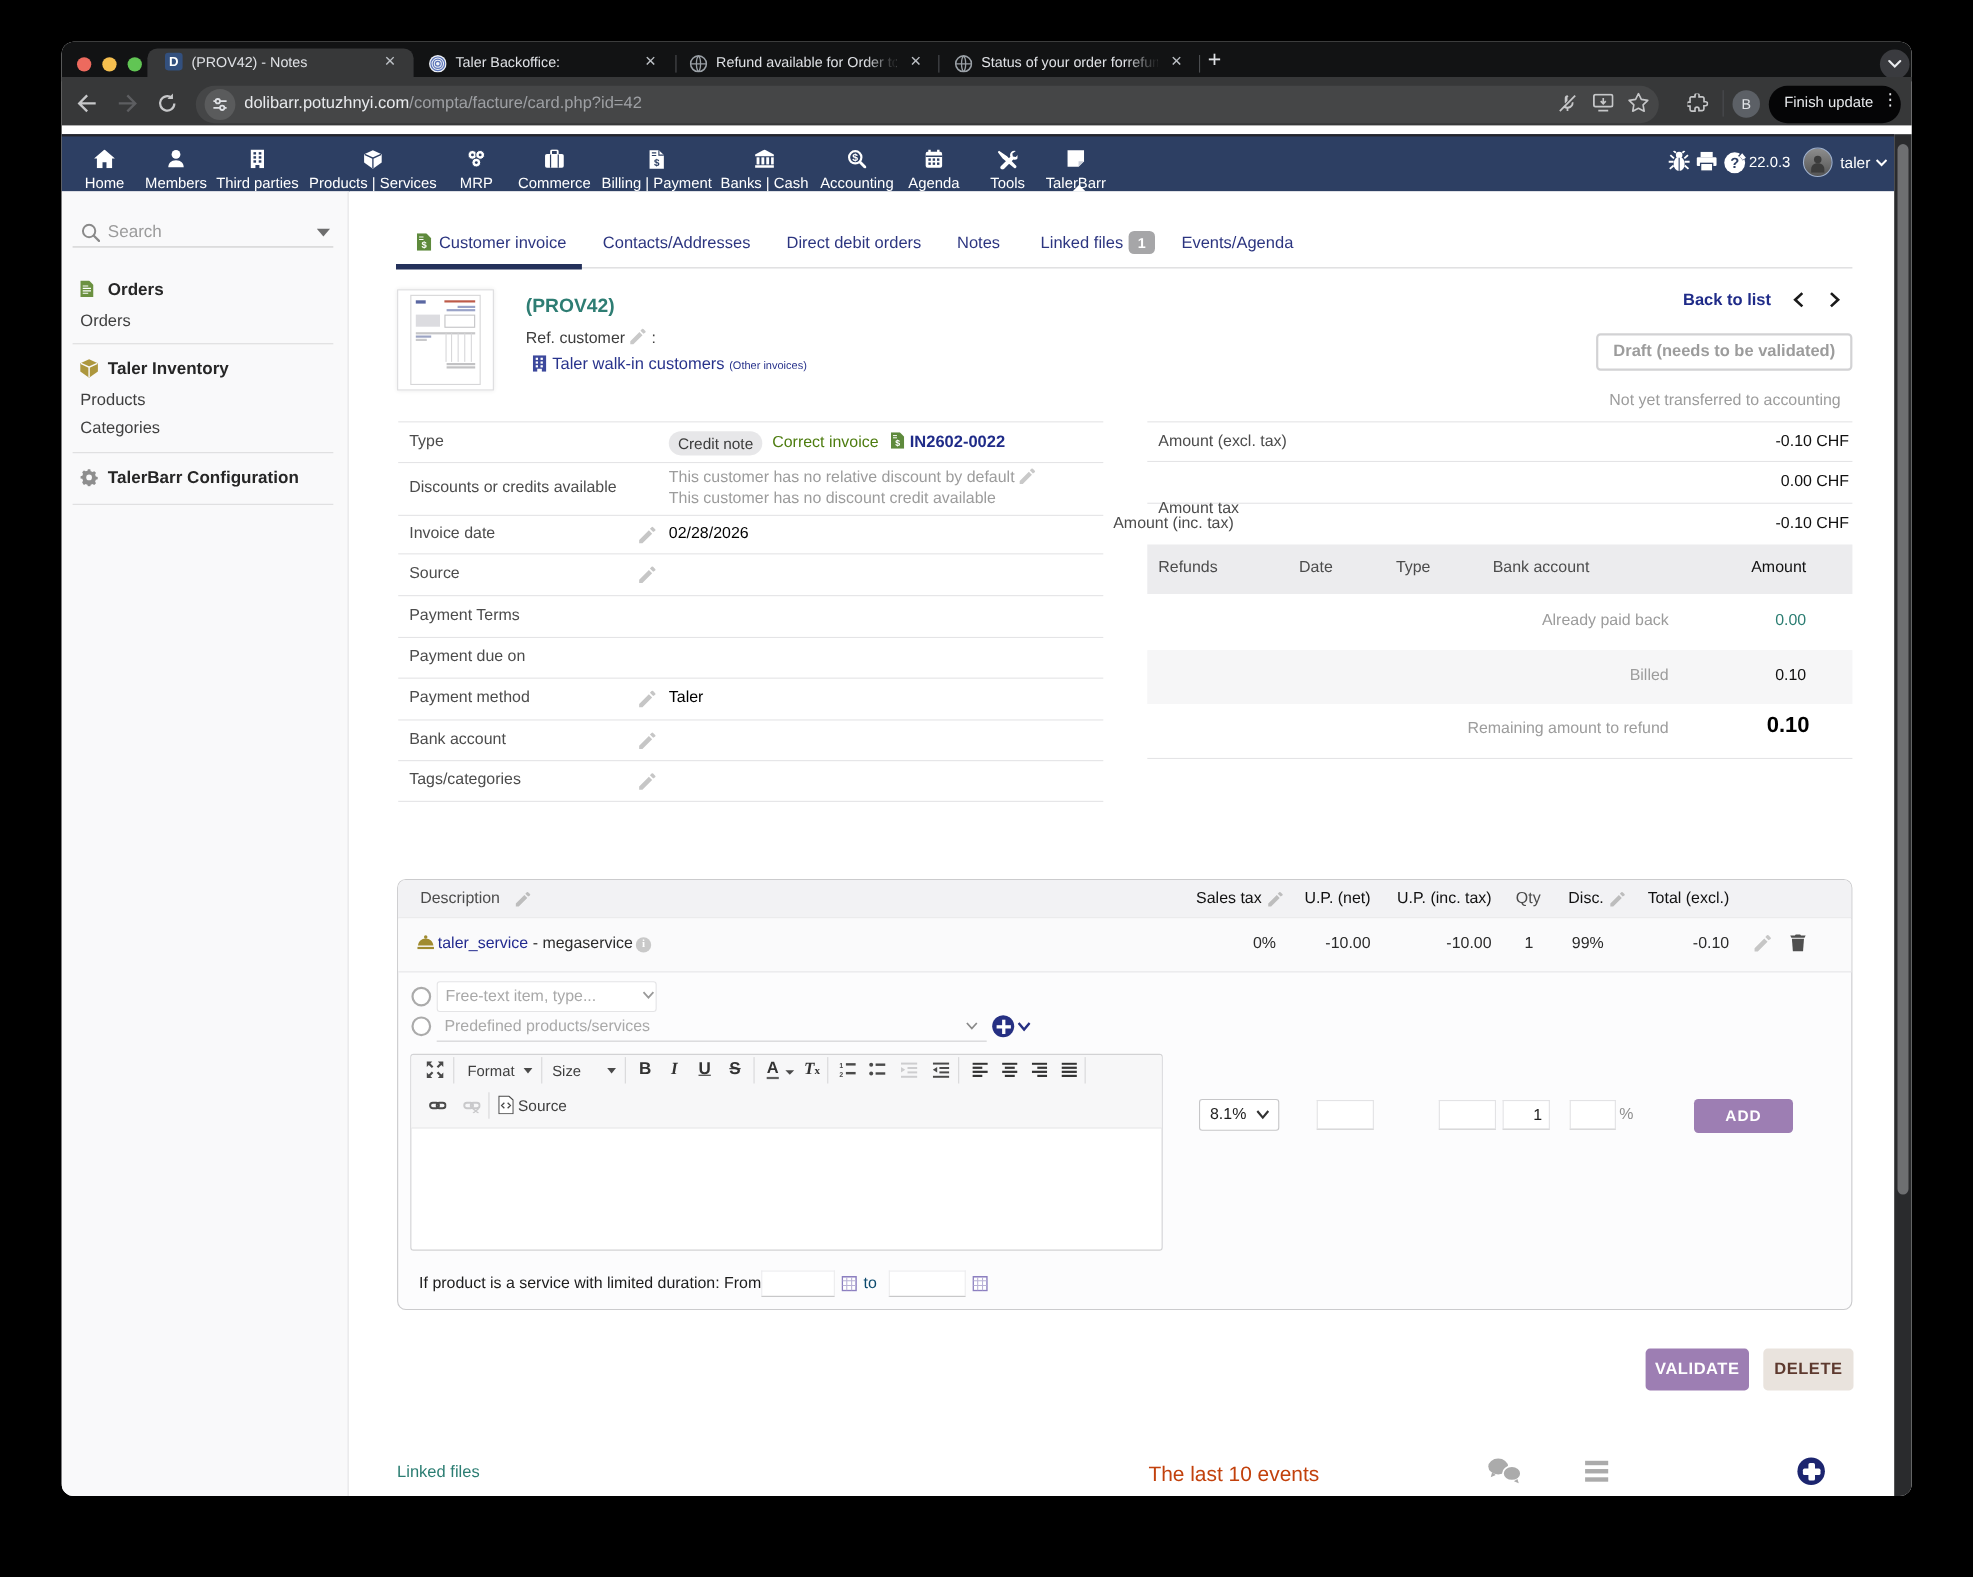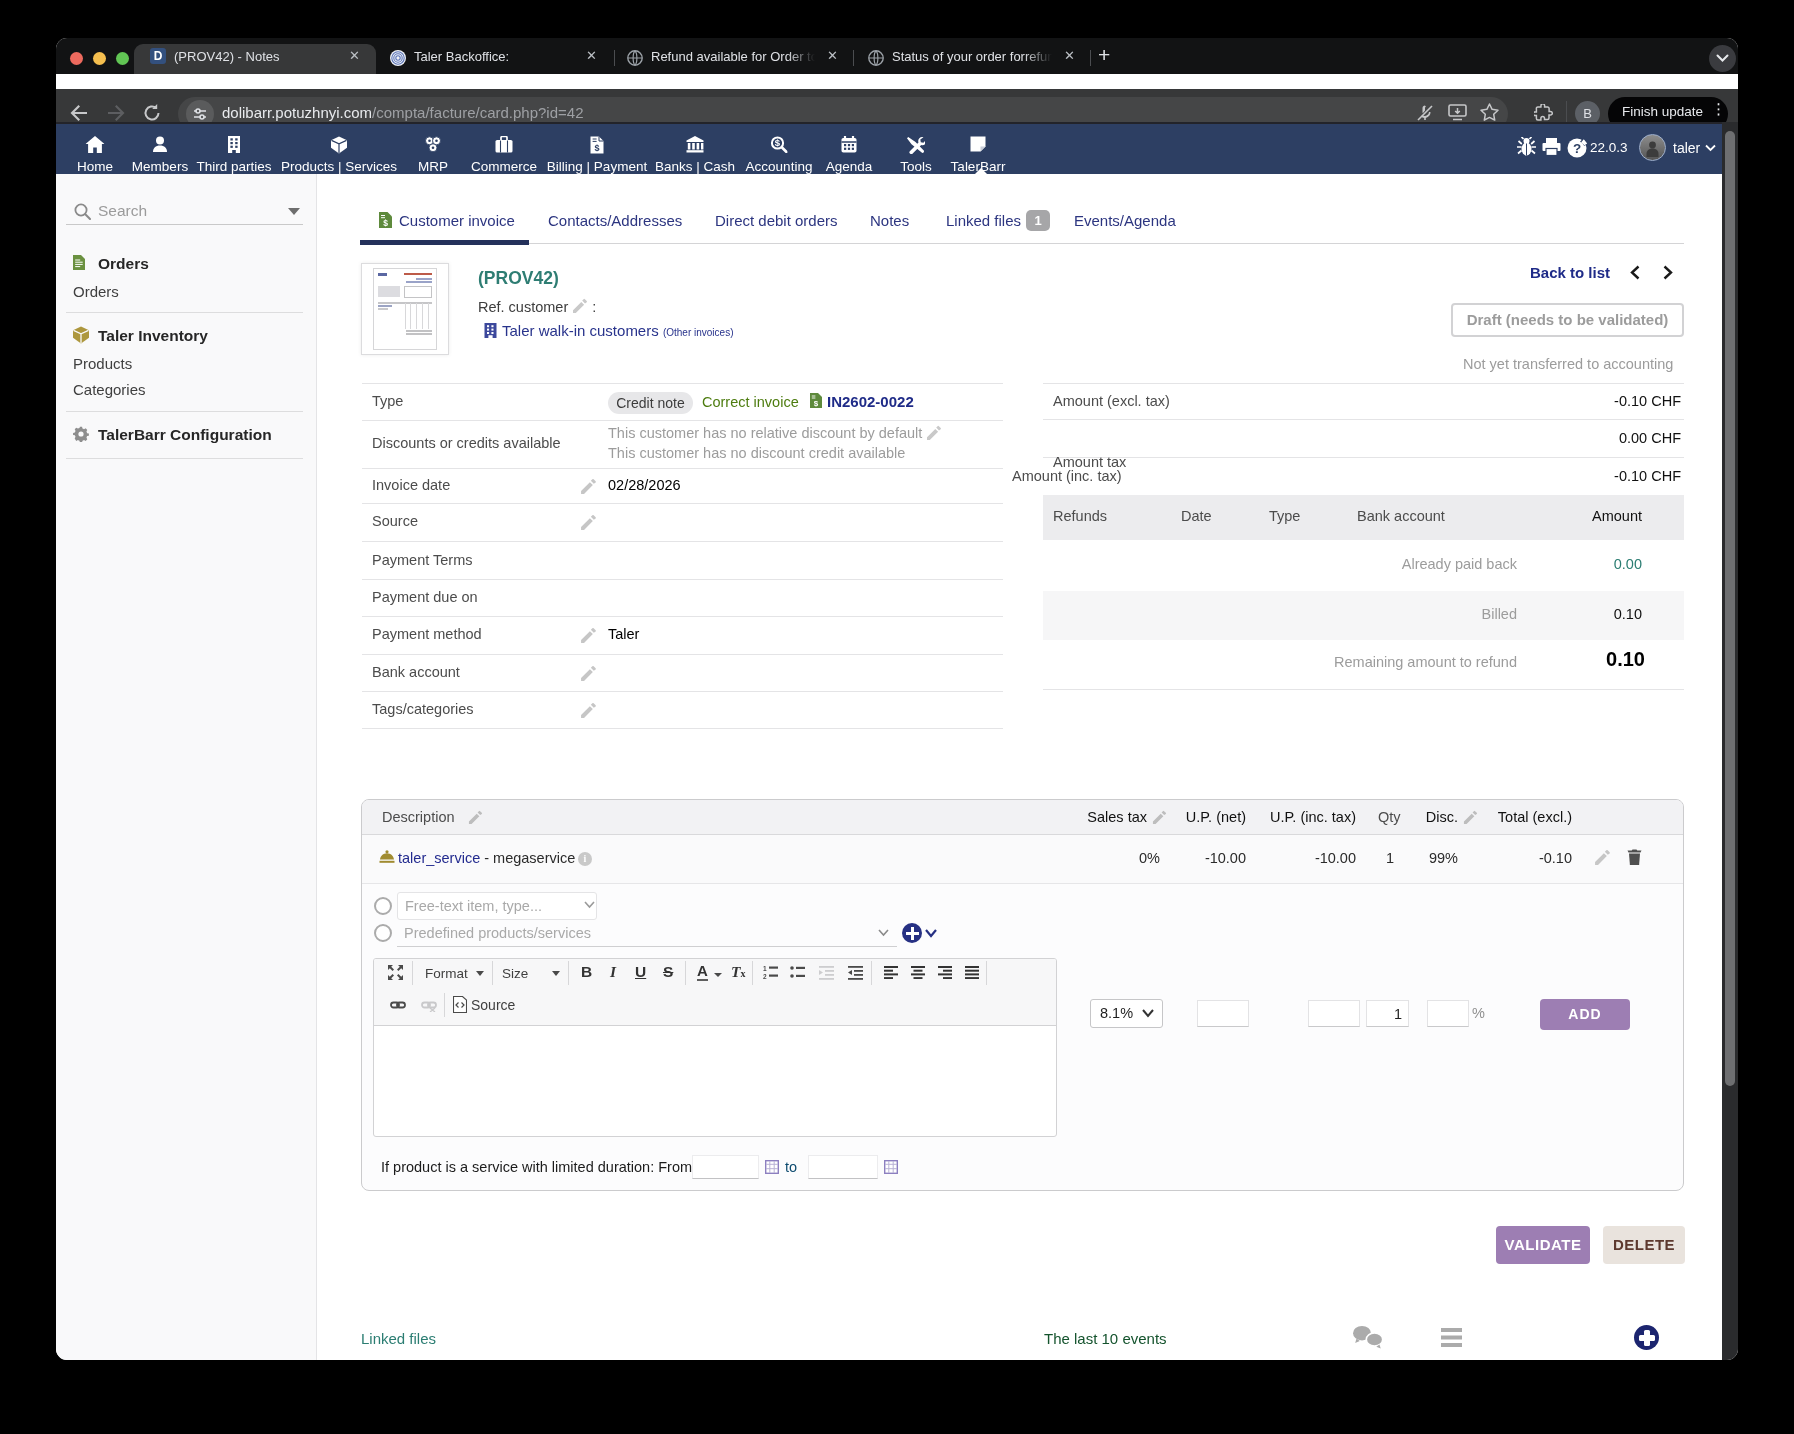--- a/index.html
+++ b/index.html
@@ -8,21 +8,21 @@
 .a{position:absolute}
 .r{text-align:right}
 svg{display:block}
 
 .tabstrip{position:absolute;left:0;top:0;width:1682px;height:36px;background:#121314}
 .tl{position:absolute;top:13.5px;width:13px;height:13px;border-radius:50%}
 .tab-active{position:absolute;left:78px;top:6px;width:242px;height:30px;background:#373839;border-radius:9px 9px 0 0}
 .tabtxt{font-size:13px;color:#dfe1e5;white-space:nowrap}
 .tabx{color:#bdc1c6;font-size:13px}
 .tabsep{position:absolute;top:12px;width:1px;height:16px;background:#4b4d50}
-.toolbar{position:absolute;left:0;top:51px;width:1682px;height:44px;background:#373839}
+.toolbar{position:absolute;left:0;top:32px;width:1682px;height:44px;background:#373839}
 .pill{position:absolute;left:122px;top:8px;width:1330px;height:34px;border-radius:17px;background:#454647}
 .navbar{position:absolute;left:0;top:84px;width:1666px;height:52px;background:#2d3f63;border-top:2px solid #23242a}
 .nav-item{position:absolute;top:84px;height:52px;color:#fff;text-align:center}
 .nav-item .lbl{position:absolute;top:37px;left:50%;transform:translateX(-50%);font-size:13.5px;white-space:nowrap}
 .nav-item svg{position:absolute;top:14px;left:50%;transform:translateX(-50%)}
 .sidebar{position:absolute;left:0;top:136px;width:261px;height:1186px;background:#f9f9fa;border-right:1px solid #e4e4e6}
 .sb-div{position:absolute;left:10px;width:237px;height:1px;background:#ddddde}
 .sb-bold{position:absolute;left:42px;font-size:15.5px;font-weight:bold;color:#262626;white-space:nowrap}
 .sb-link{position:absolute;left:17px;font-size:15px;color:#3f3f3f;white-space:nowrap}
 .main{position:absolute;left:262px;top:136px;width:1404px;height:1186px;background:#fff}
@@ -649,21 +649,21 @@
   <div class="a" style="left:752px;top:1117px;width:70px;height:24px;background:#fff;border:1px solid #ececee;border-bottom:1px solid #c2c2c4"></div>
   <svg class="a" style="left:828px;top:1122px" width="14" height="14" viewBox="0 0 14 14">
       <rect x="0.7" y="0.7" width="12.6" height="12.6" fill="#fff" stroke="#8c7fc0" stroke-width="1.4"></rect>
       <path d="M1 4.3h12M4.8 1v12M9.2 1v12M1 8.7h12" stroke="#b9b2d6" stroke-width="1"></path>
     </svg>
 
   <div class="btn" style="left:1440px;top:1188px;width:94px;height:38px;background:#9d7eb3;color:#fff;font-size:15px;line-height:38px">VALIDATE</div>
   <div class="btn" style="left:1547px;top:1188px;width:82px;height:38px;background:#e9e3dd;color:#5d392e;font-size:15px;line-height:38px">DELETE</div>
 
   <div class="a nowrap" style="left:305px;top:1292px;font-size:15px;color:#2b7d72">Linked files</div>
-  <div class="a nowrap" style="left:988px;top:1292px;font-size:15px;color:#14532d">The last 10 events</div>
+  <div class="a nowrap" style="left:988px;top:1292px;font-size:19px;color:#c2410c">The last 10 events</div>
   <svg class="a" style="left:1296px;top:1287px" width="34" height="25" viewBox="0 0 34 25">
       <ellipse cx="10" cy="8.2" rx="9" ry="7.2" fill="#ababab"></ellipse>
       <path d="M4.5 13.5L3.2 18l4.6-2z" fill="#ababab"></path>
       <g>
         <ellipse cx="22.5" cy="14.5" rx="8.2" ry="6.6" fill="#ababab" stroke="#fff" stroke-width="1.6"></ellipse>
         <path d="M27.5 19.5l1.2 4-4.4-1.8z" fill="#ababab"></path>
       </g>
     </svg>
   <div class="a" style="left:1385px;top:1290px;width:21px;height:3.5px;background:#ababab;box-shadow:0 7.5px 0 #ababab,0 15px 0 #ababab"></div>
   <div class="a" style="left:1578px;top:1287px;width:25px;height:25px;border-radius:50%;background:#1c256f"></div>

